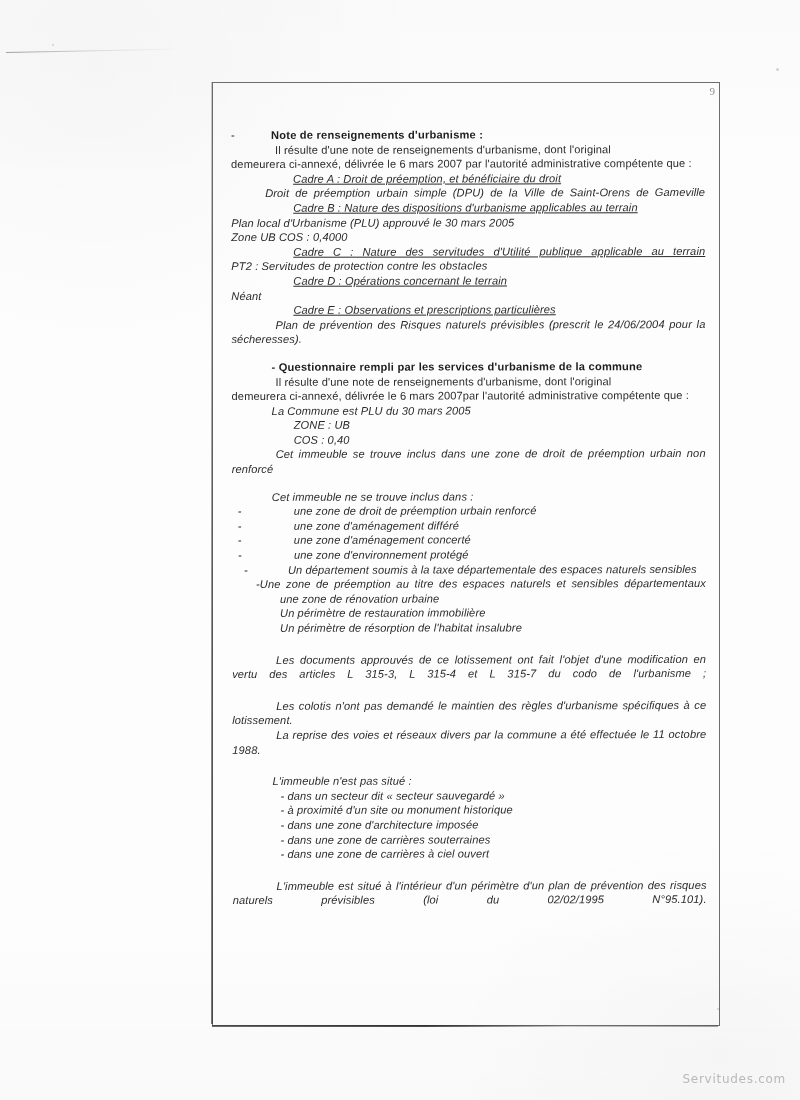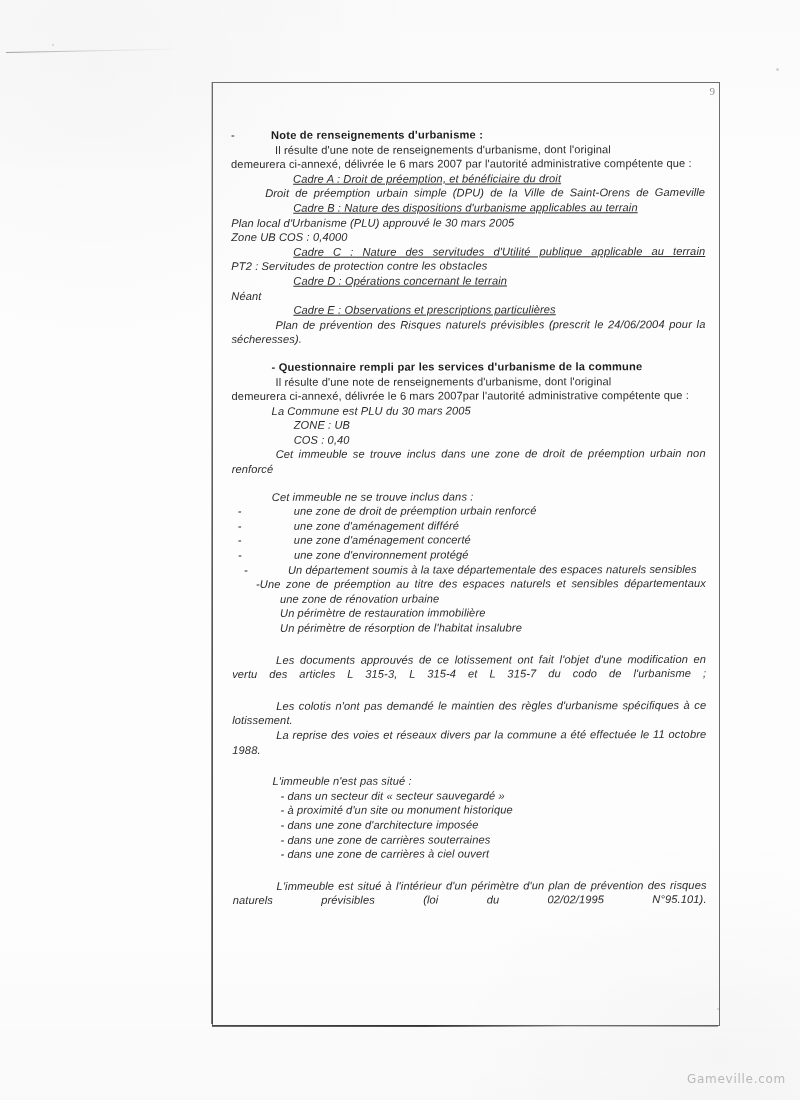--- a/index.html
+++ b/index.html
@@ -232,13 +232,13 @@
   </div>
 
   <div class="gap-lg"></div>
 
   <p class="ital stretch ind-para">L'immeuble est situé à l'intérieur d'un périmètre d'un plan de prévention des risques naturels prévisibles (loi du 02/02/1995 N°95.101).</p>
 
 </div>
 
 <div class="scan-noise"></div>
 
-<div class="watermark">Gameville.com</div>
+<div class="watermark">Servitudes.com</div>
 
 </body></html>

